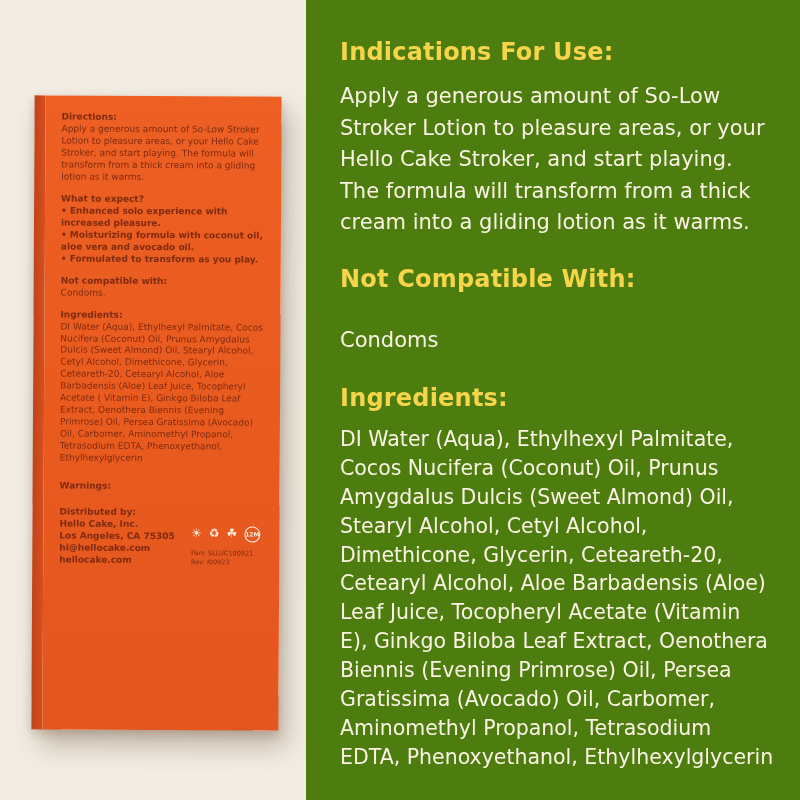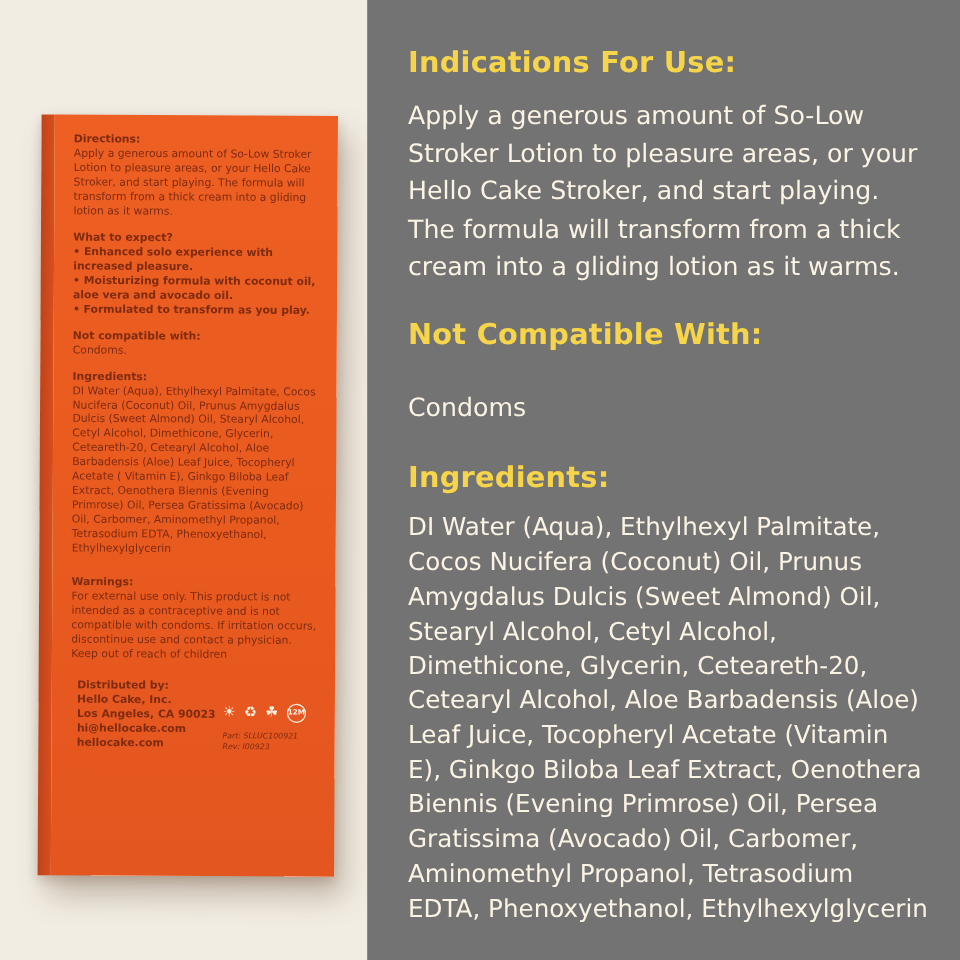--- a/index.html
+++ b/index.html
@@ -4,21 +4,21 @@
 <style>
   * { margin:0; padding:0; box-sizing:border-box; }
   html, body { width:800px; height:800px; }
   body { font-family:"DejaVu Sans", sans-serif; }
 
   .stage { position:relative; width:800px; height:800px; background:#f2ede3; overflow:hidden; }
 
   
   .panel {
     position:absolute; left:306px; top:0; width:494px; height:800px;
-    background:#737373; color:#fbf3e4; padding:38px 26px 0 34px;
+    background:#4d7c0f; color:#fbf3e4; padding:38px 26px 0 34px;
   }
   .panel h2 { color:#f6d54a; font-size:24px; font-weight:700; letter-spacing:.2px; }
   .panel .body { font-size:21px; line-height:1.5; margin-top:15px; }
   .sec-not { margin-top:26px; }
   .sec-not .body { margin-top:32px; }
   .sec-ing { margin-top:28px; }
   .sec-ing .body { font-size:20.5px; line-height:1.41; margin-top:13px; }
 
   
   .photo-area { position:absolute; left:0; top:0; width:298px; height:800px; }
@@ -29,29 +29,29 @@
   }
   .box-side { width:11px; background:linear-gradient(90deg,#bf431a,#d84f1d); }
   .box-face {
     flex:1; background:linear-gradient(180deg,#ee5f23 0%,#e95a1f 55%,#e45620 100%);
     padding:16px 13px 11px 16px; color:#7e2b10; font-size:9px; line-height:1.33;
     display:flex; flex-direction:column; gap:10px;
   }
   .box-face h3 { font-size:9px; font-weight:700; }
   .pre { white-space:pre-line;font-weight:bold; }
   .sec-warn { margin-top:6px; }
-  .dist-row { display:flex; justify-content:center; align-items:flex-end; gap:6px; margin-top:4px; }
+  .dist-row { display:flex; justify-content:space-between; align-items:flex-end; gap:6px; margin-top:4px; }
   .dist-right { display:flex; flex-direction:column; align-items:flex-start; padding-right:6px; }
   .icons { display:flex; gap:7px; align-items:center; color:rgba(255,248,238,.95); font-size:12px; }
   .poa {
     width:16px; height:16px; border:1px solid rgba(255,248,238,.95); border-radius:50%;
     display:inline-flex; align-items:center; justify-content:center;
     font-size:6px; font-weight:700; line-height:1;
   }
-  .part { font-size:6.5px; line-height:1.4; margin-top:7px;font-style:italic; }
+  .part { font-size:6.5px; line-height:1.4; margin-top:7px; }
 </style>
 </head>
 <body>
 
 <div class="stage">
 
   <div class="photo-area">
     <div class="box">
       <div class="box-side"></div>
       <div class="box-face">
@@ -73,28 +73,27 @@
           <div>Condoms.</div>
         </div>
 
         <div>
           <h3>Ingredients:</h3>
           <div>DI Water (Aqua), Ethylhexyl Palmitate, Cocos Nucifera (Coconut) Oil, Prunus Amygdalus Dulcis (Sweet Almond) Oil, Stearyl Alcohol, Cetyl Alcohol, Dimethicone, Glycerin, Ceteareth-20, Cetearyl Alcohol, Aloe Barbadensis (Aloe) Leaf Juice, Tocopheryl Acetate ( Vitamin E), Ginkgo Biloba Leaf Extract,  Oenothera Biennis (Evening Primrose) Oil, Persea Gratissima (Avocado) Oil, Carbomer, Aminomethyl Propanol, Tetrasodium EDTA, Phenoxyethanol, Ethylhexylglycerin</div>
         </div>
 
         <div class="sec-warn">
           <h3>Warnings:</h3>
-          <div>For external use only. This product is not intended as a contraceptive and is not compatible with condoms. If irritation occurs, discontinue use and contact a physician. Keep out of reach of children</div>
         </div>
 
         <div class="dist-row">
           <div>
             <h3>Distributed by:</h3>
             <div class="pre">Hello Cake, Inc.
-Los Angeles, CA 90023
+Los Angeles, CA 75305
 hi@hellocake.com
 hellocake.com</div>
           </div>
           <div class="dist-right">
             <div class="icons">
               <span>☀</span>
               <span>♻</span>
               <span>☘</span>
               <span class="poa">12M</span>
             </div>

